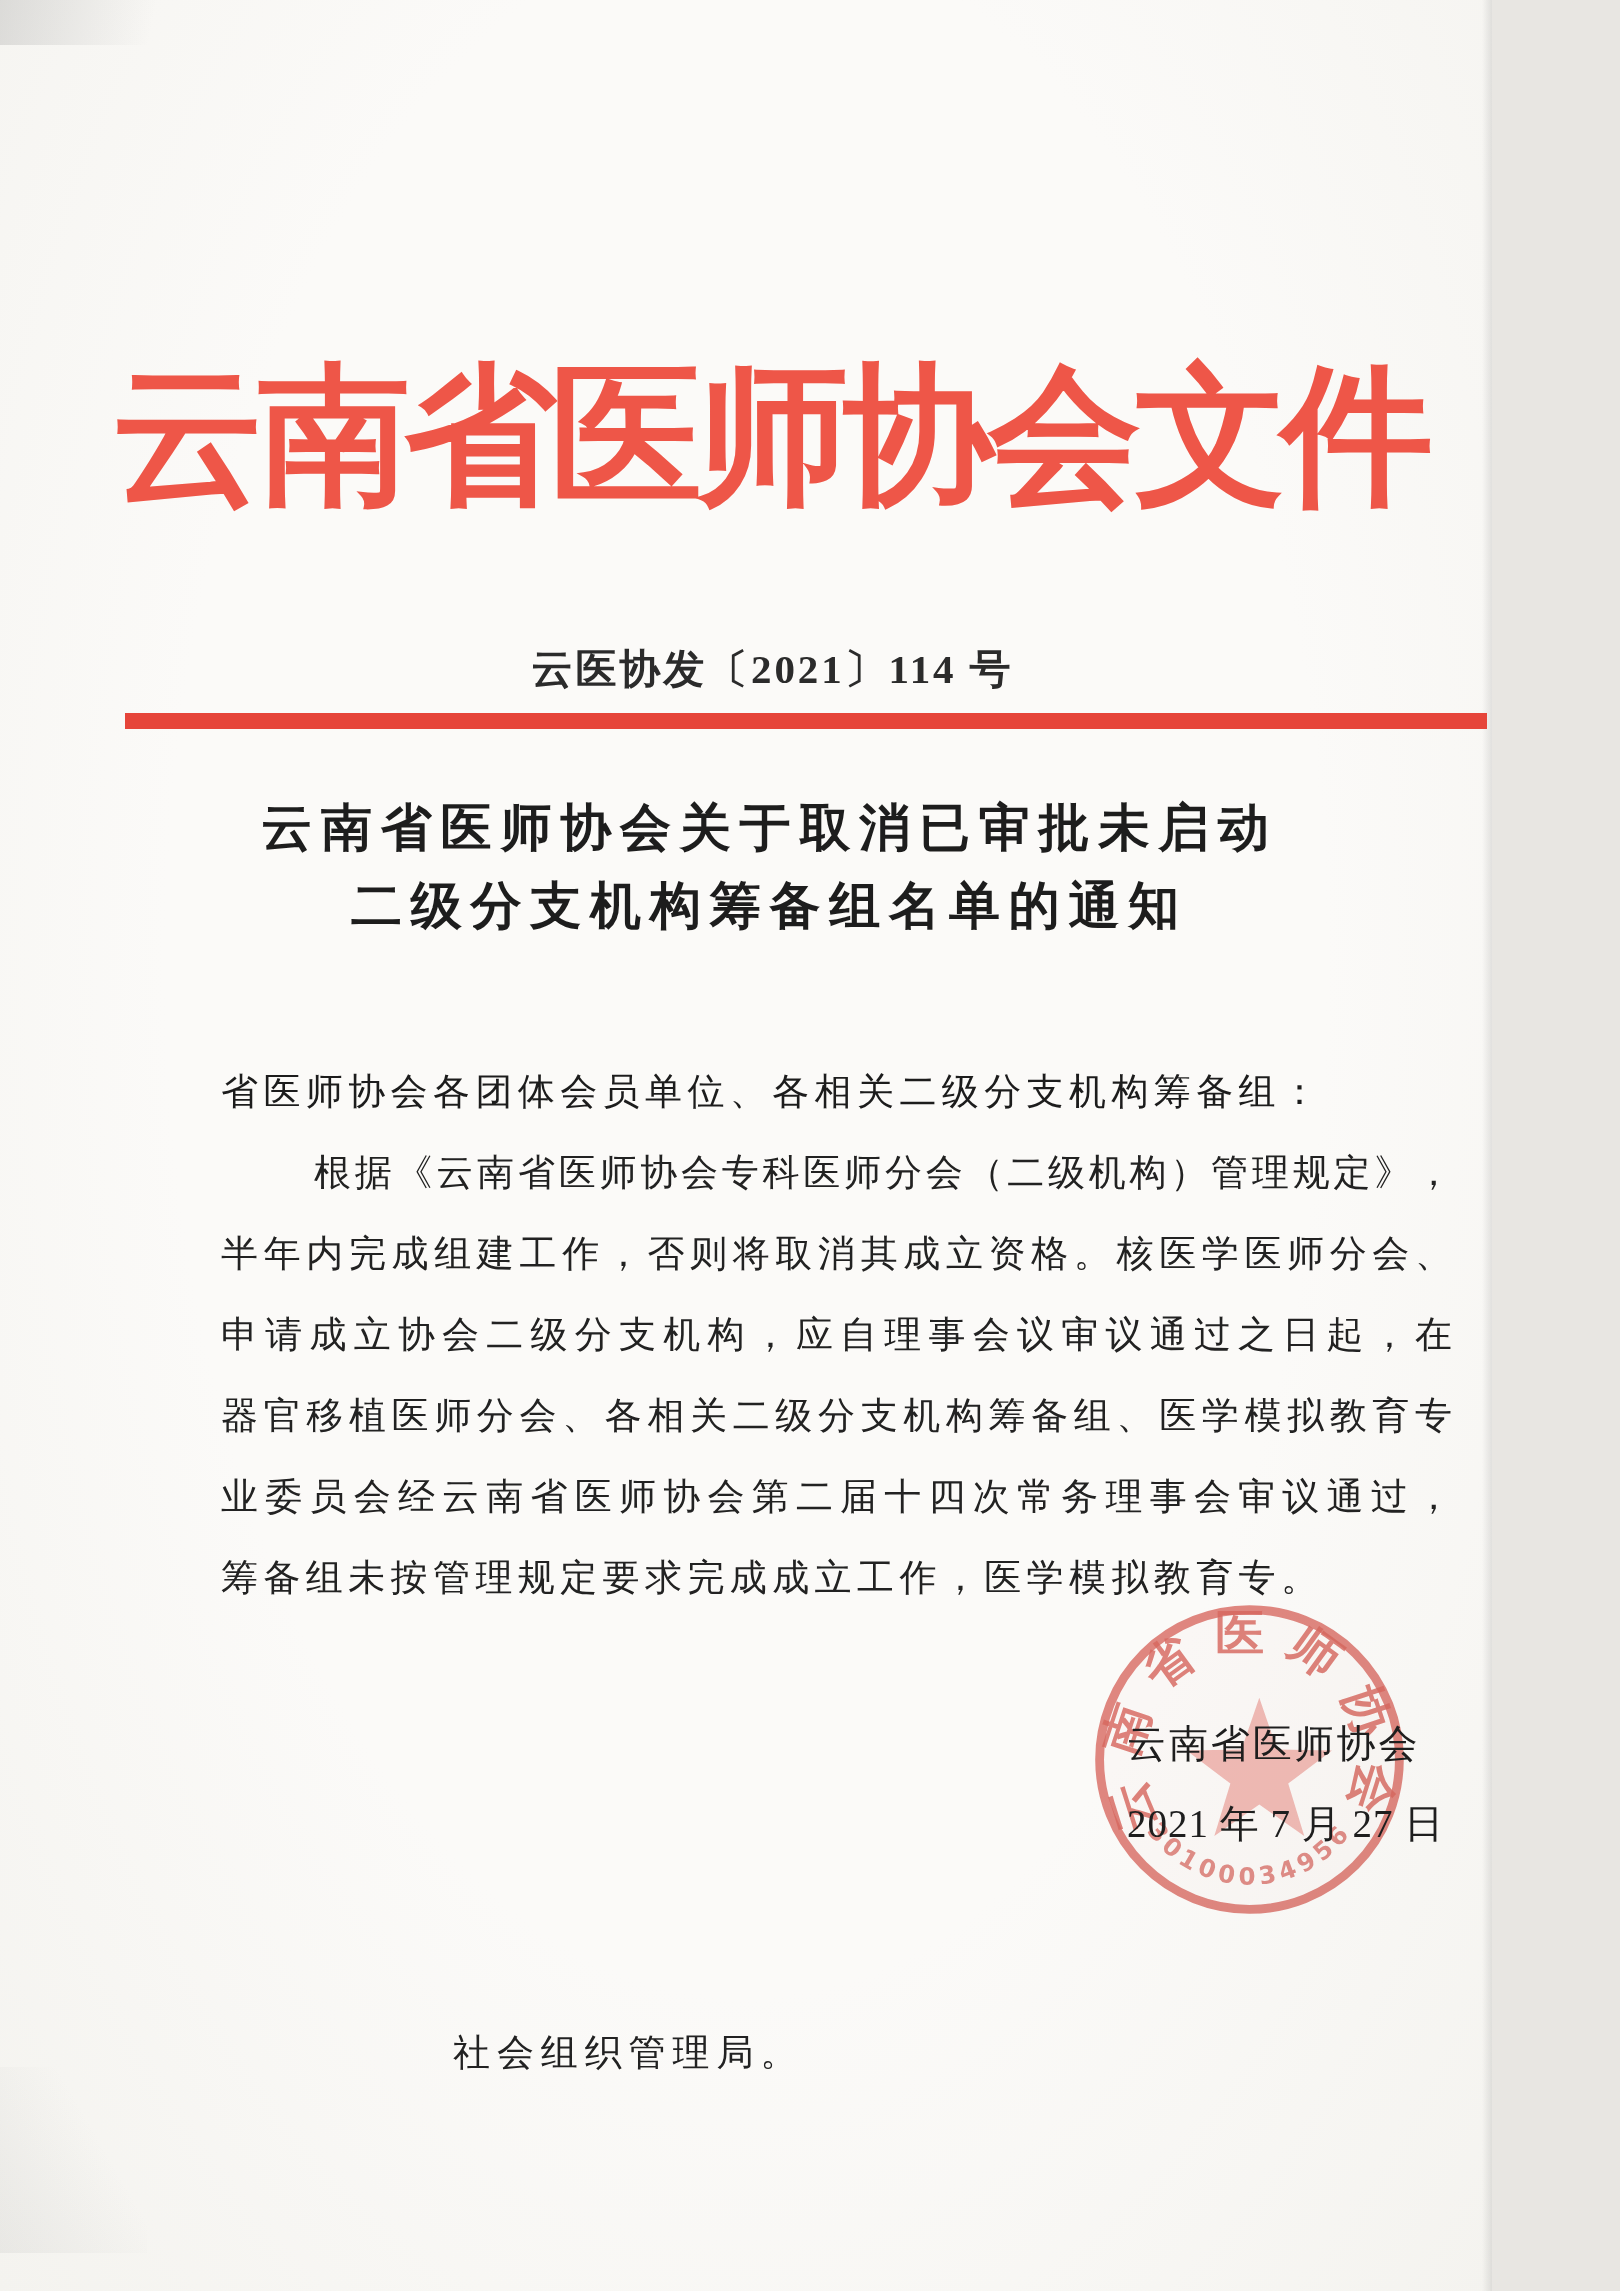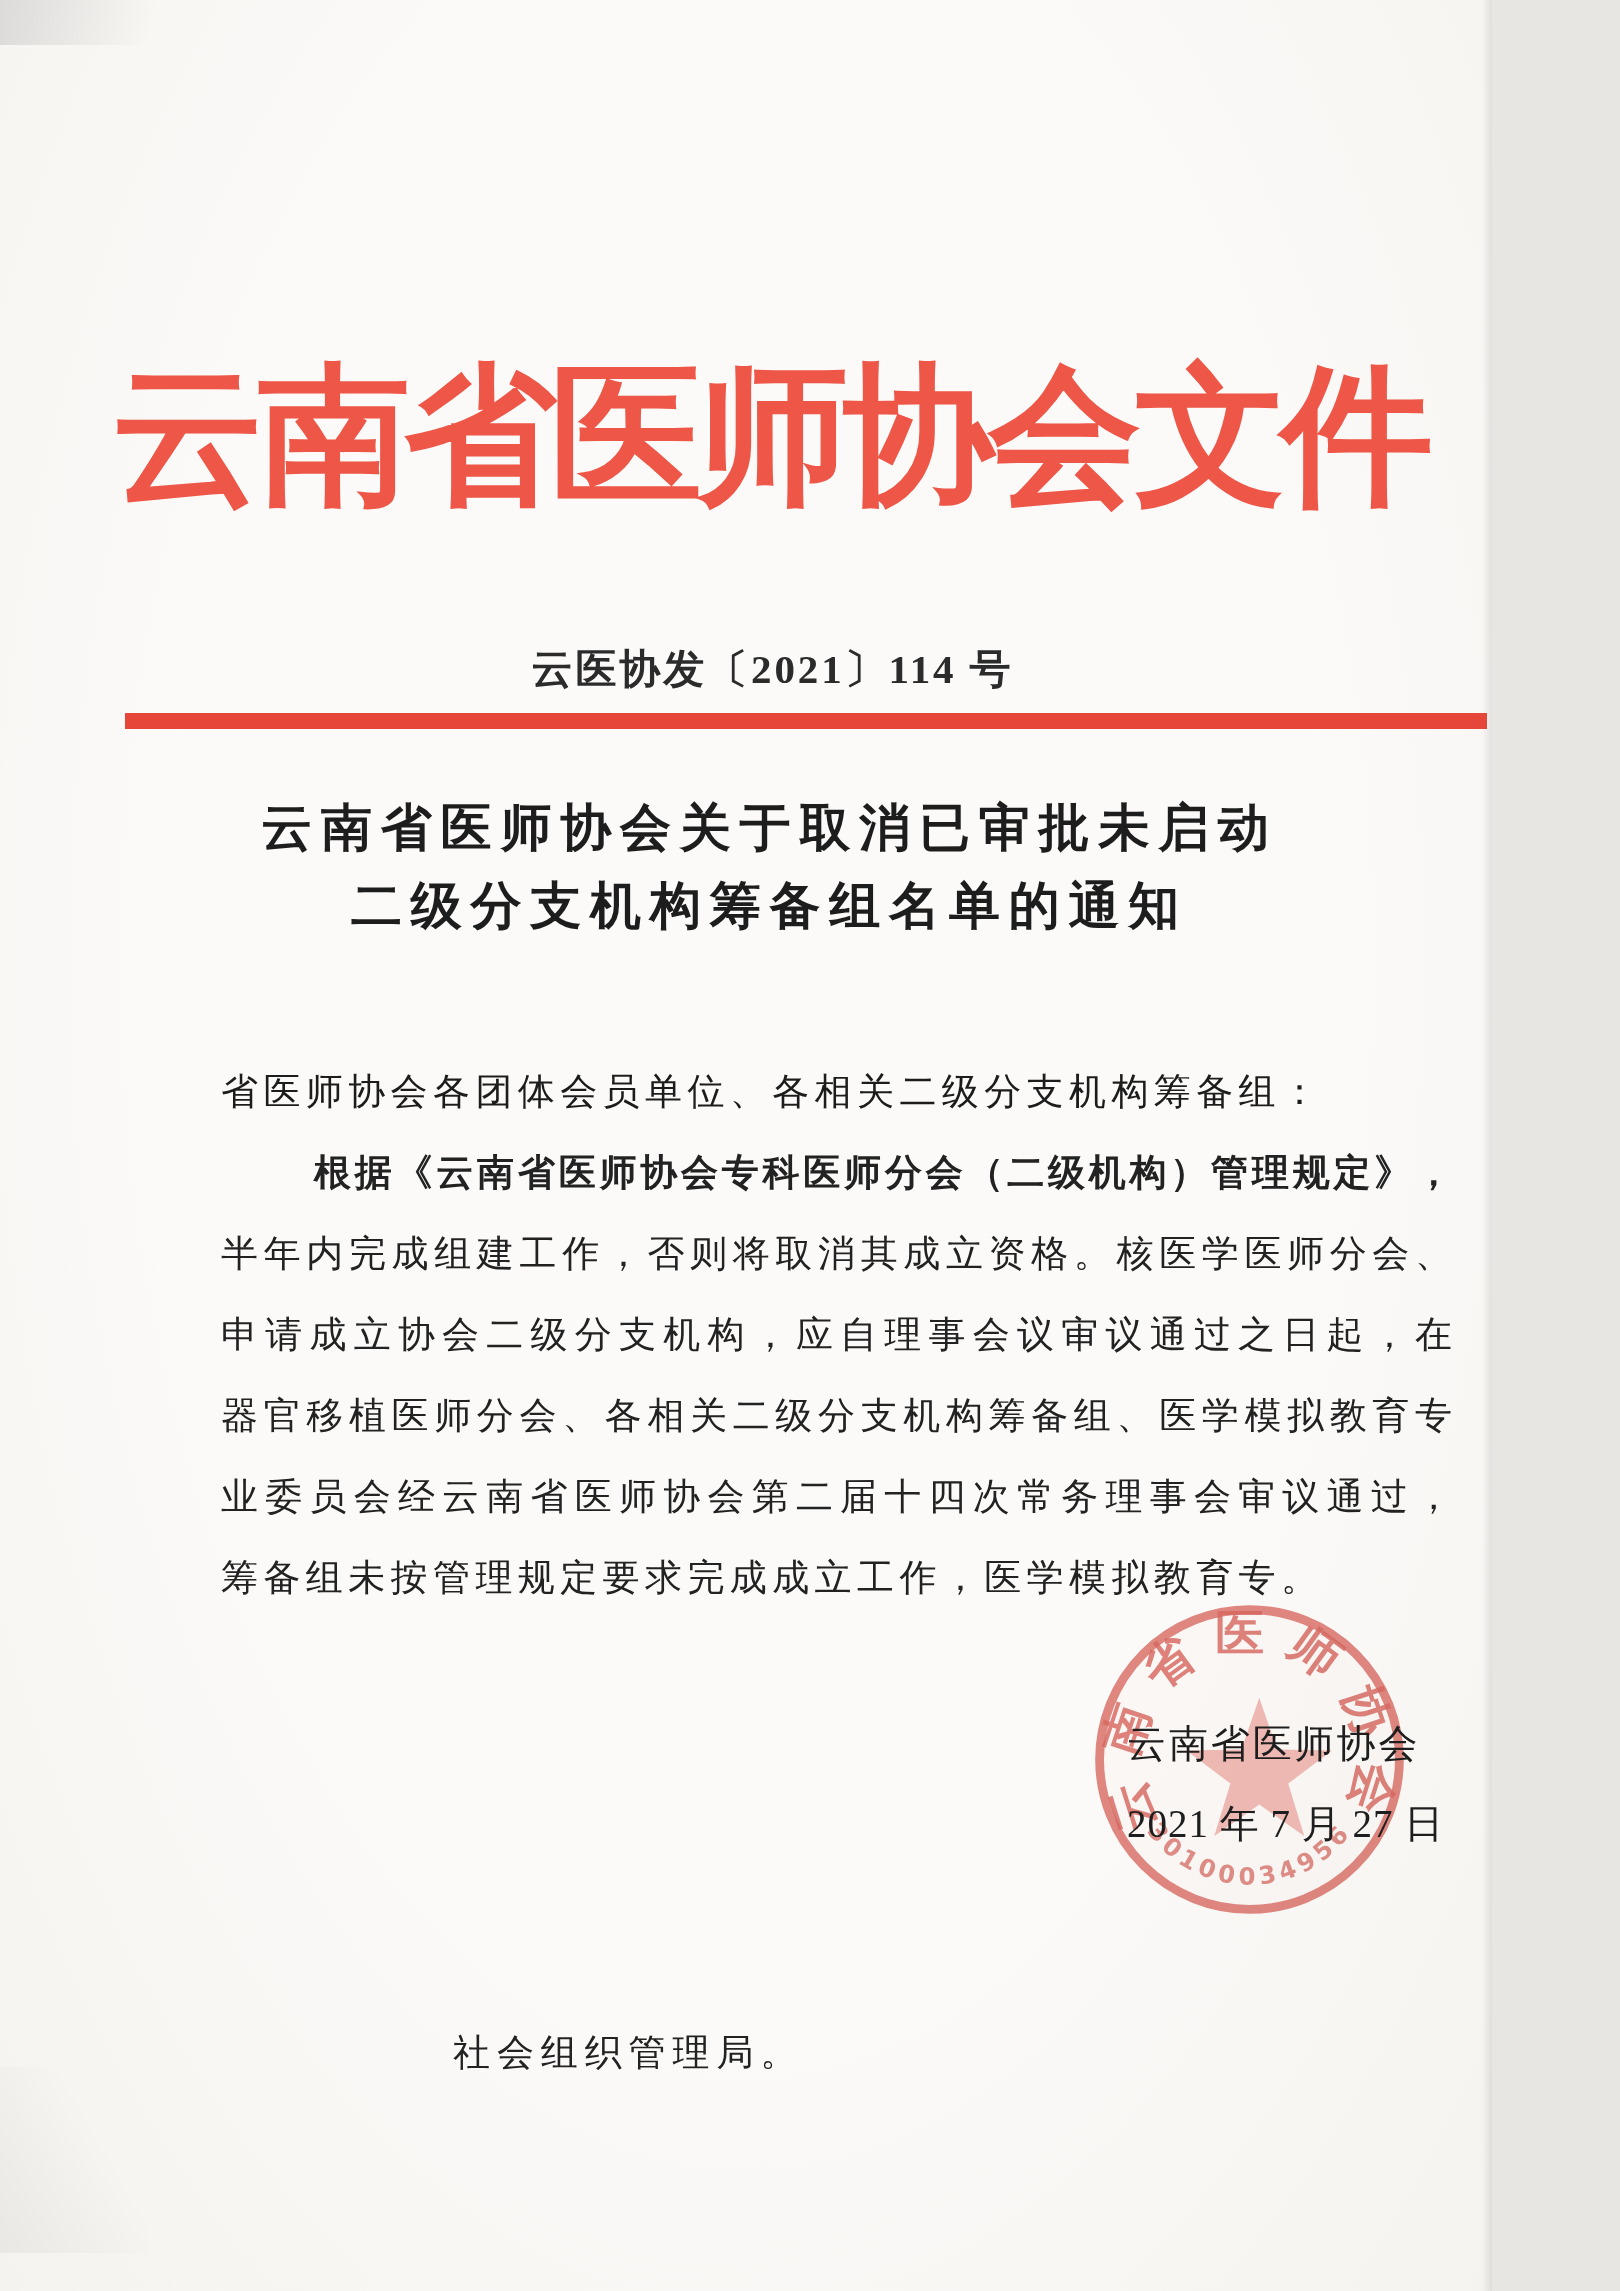--- a/index.html
+++ b/index.html
@@ -36,21 +36,21 @@
   }
   .body-block{
     position:absolute;top:1051px;left:221px;width:1233px;
     font-size:37px;line-height:81px;color:#222;
   }
   .body-line{letter-spacing:2px;white-space:nowrap;}
   .body-line.fill{
     white-space:normal;
     text-align:justify;text-align-last:justify;
   }
-  .body-line.indent{text-indent:93px;font-weight:bold;}
+  .body-line.indent{text-indent:93px;}
   .body-line.loose{letter-spacing:5.4px;}
   .salutation{letter-spacing:5.4px;white-space:nowrap;color:#1c1c1c;}
 
   .sig-org{
     position:absolute;top:1717px;left:1127px;
     font-size:39px;letter-spacing:2.9px;color:#1e1e1e;z-index:3;white-space:nowrap;
   }
   .sig-date{
     position:absolute;top:1797px;left:1127px;
     font-size:39px;letter-spacing:1px;color:#1e1e1e;z-index:3;white-space:nowrap;

